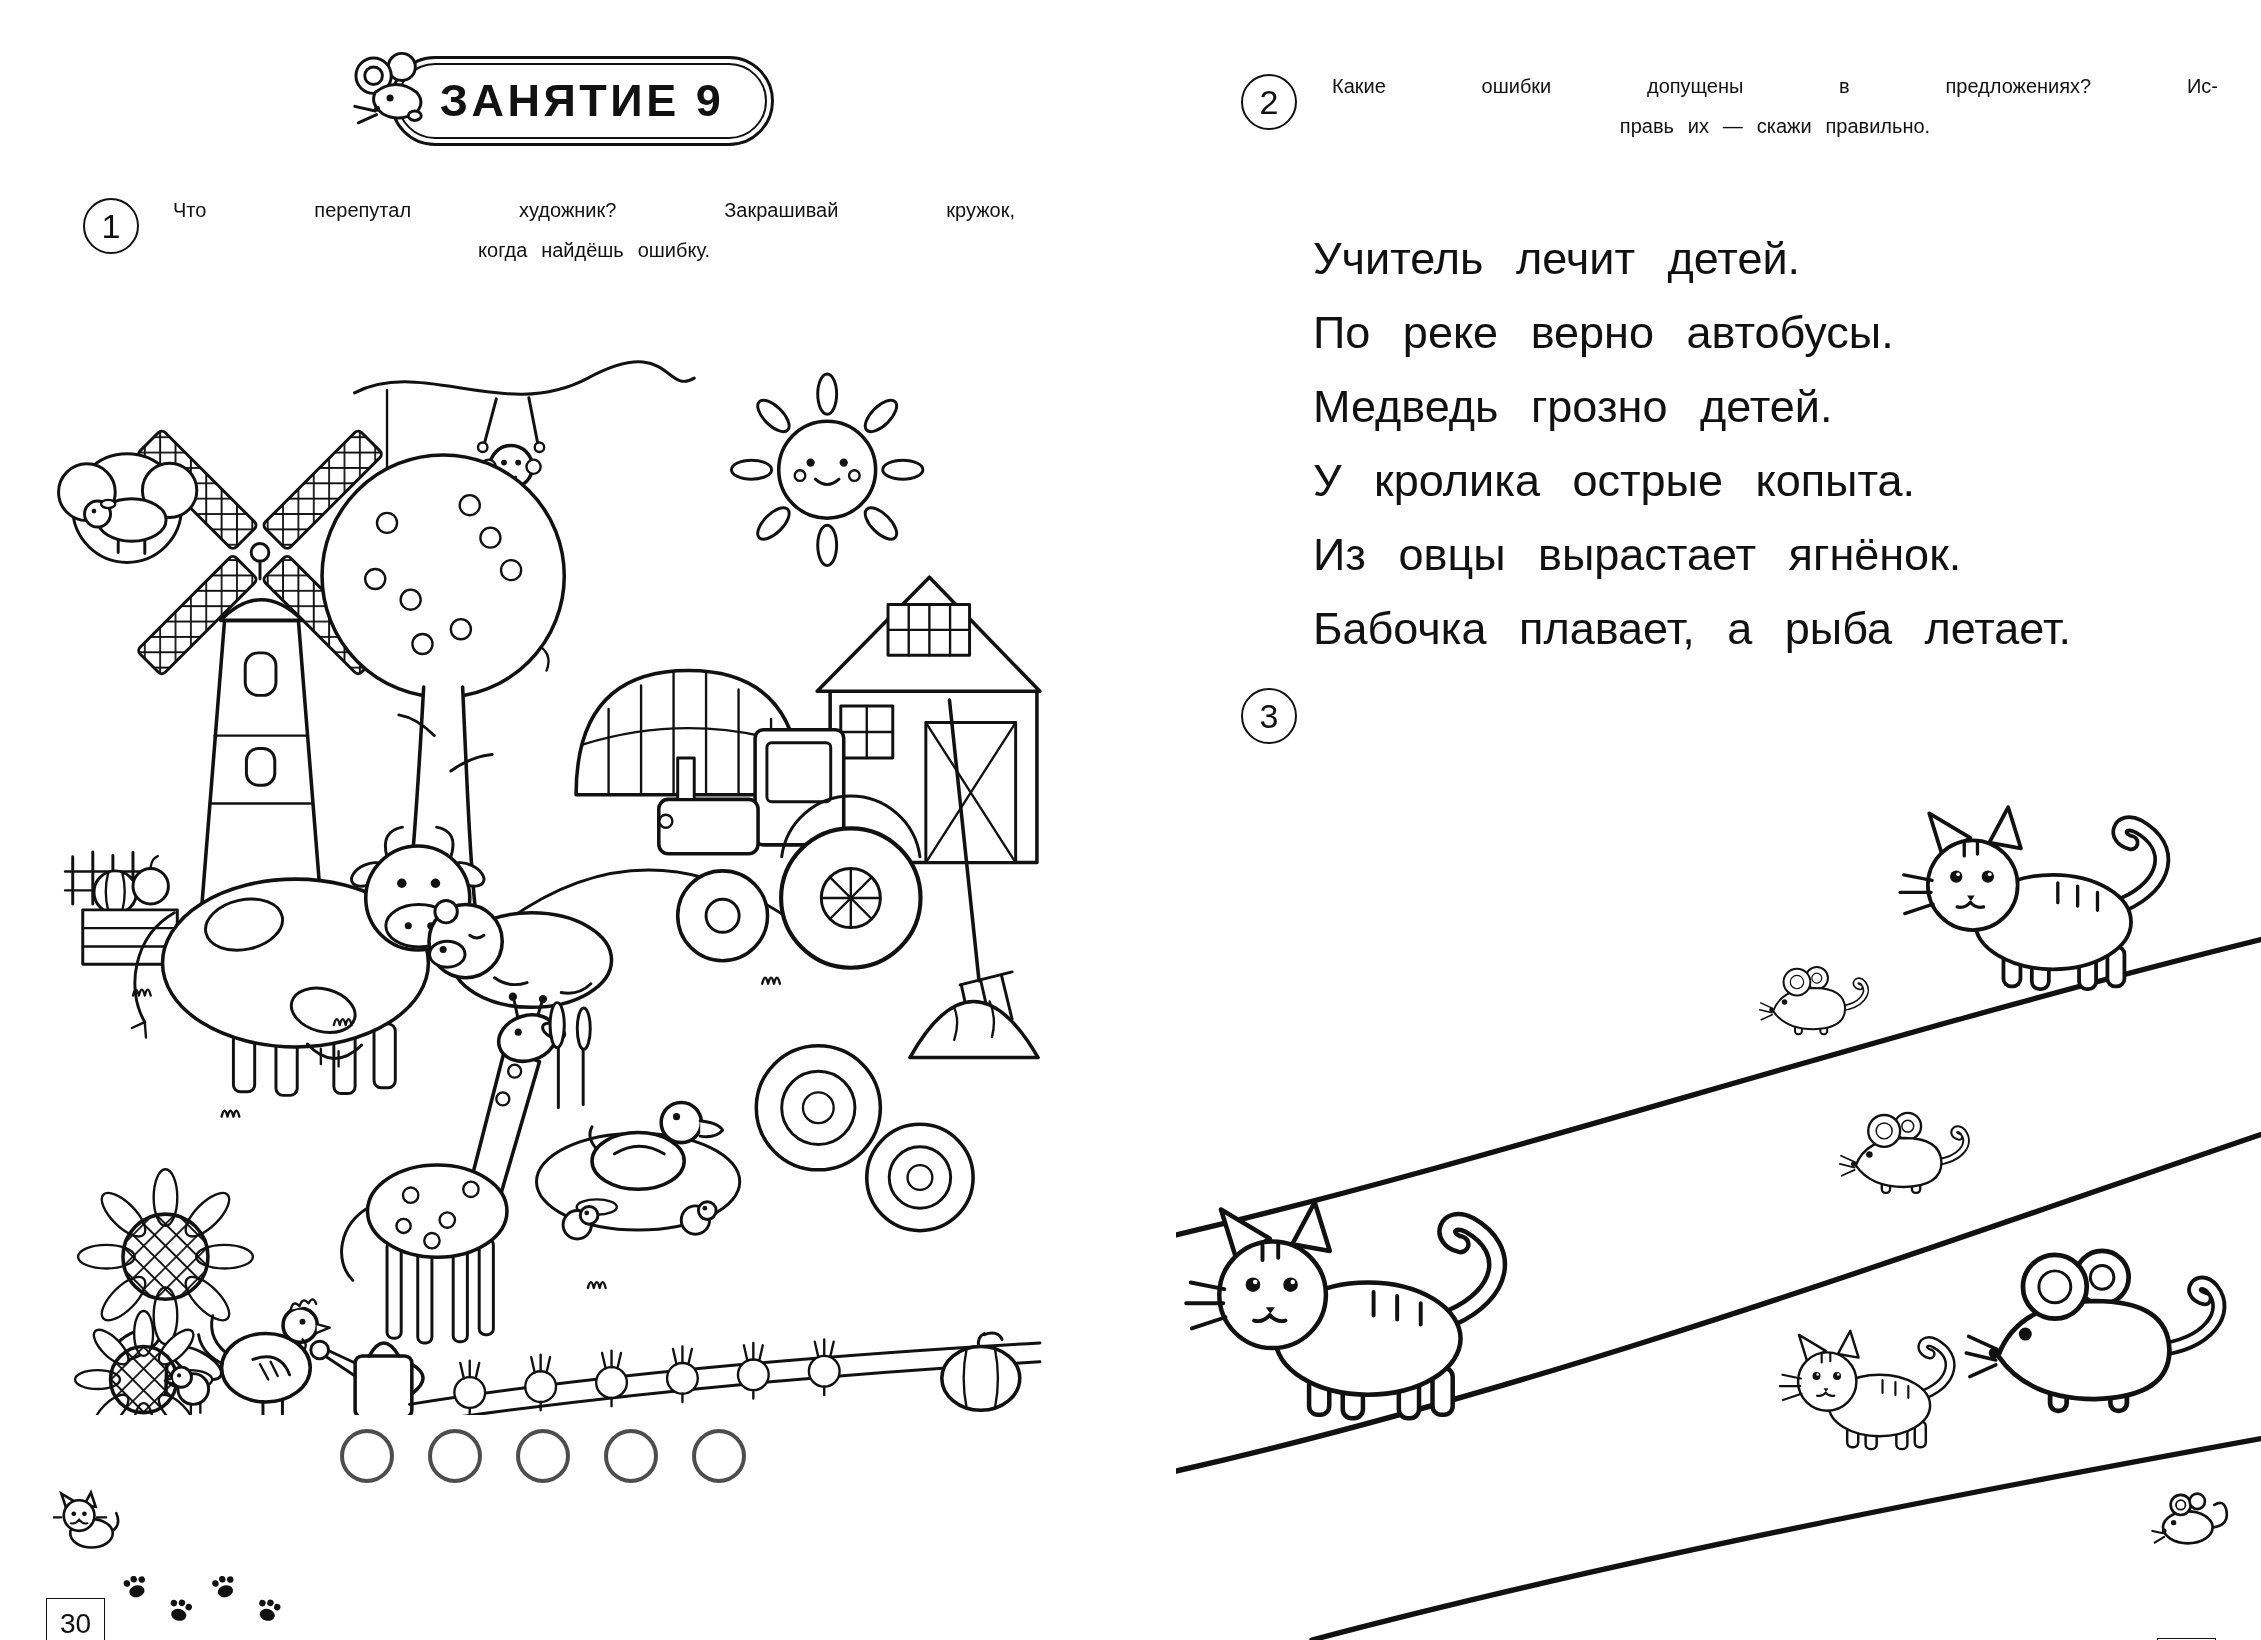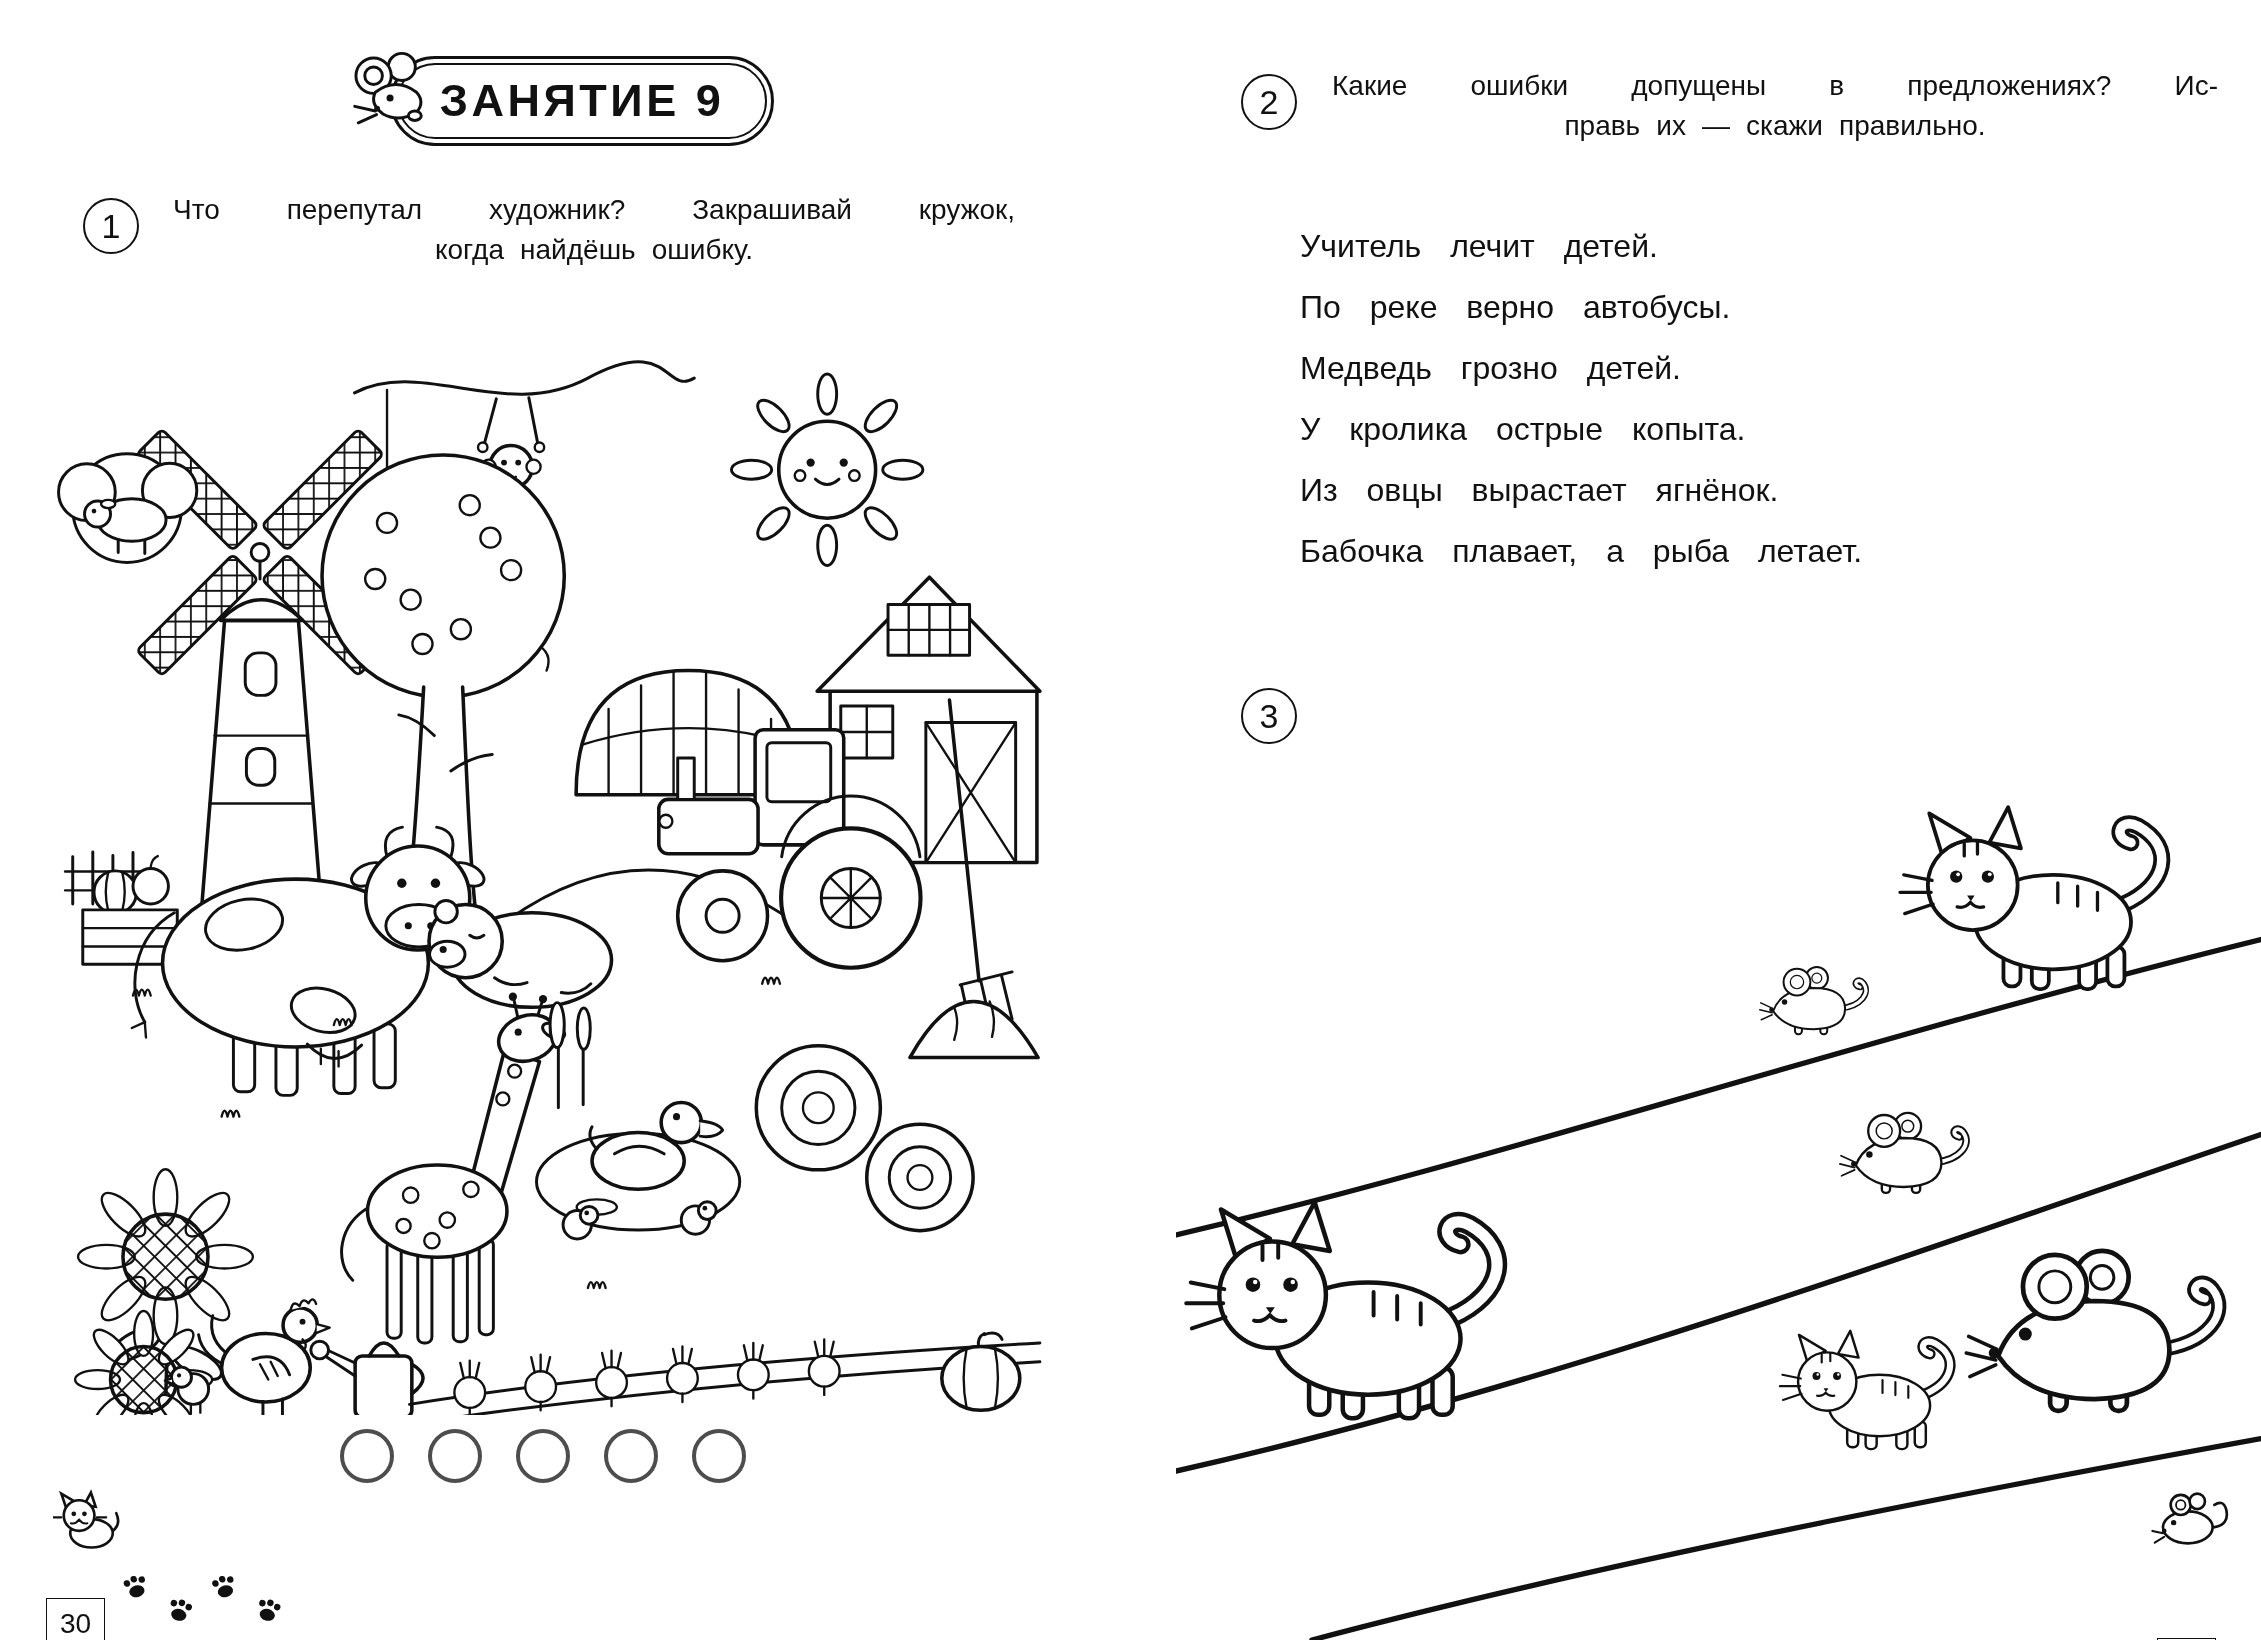--- a/index.html
+++ b/index.html
@@ -7,25 +7,25 @@
           font-family:"Liberation Sans",sans-serif;color:#111;overflow:hidden;}
   .abs{position:absolute;}
   
   .badge-outer{box-sizing:border-box;border:3px solid #111;border-radius:50px;padding:4.1px;background:#fff;}
   .badge-inner{border:2.4px solid #111;border-radius:40px;height:72px;display:flex;align-items:center;
                justify-content:center;font-weight:bold;font-size:45px;letter-spacing:3.5px;padding:0 23.6px;}
   
   .task-num{box-sizing:border-box;width:56px;height:56px;border:2.4px solid #111;border-radius:50%;
             display:flex;align-items:center;justify-content:center;font-size:34px;background:#fff;}
   
-  .task-text{font-size:28px;line-height:40px;word-spacing:8.3px;}
+  .task-text{font-size:20px;line-height:40px;word-spacing:8.3px;}
   .task-text .l1{text-align:justify;text-align-last:justify;}
   .task-text .l2{text-align:center;}
   
-  .sentences p{margin:3px;font-size:32px;line-height:58px;word-spacing:20px;white-space:nowrap;}
+  .sentences p{margin:16px;font-size:45px;line-height:58px;word-spacing:20px;white-space:nowrap;}
   
   .circle-row{display:flex;gap:34px;}
   .answer-circle{width:54px;height:54px;box-sizing:border-box;border:4.1px solid #4d4d4d;border-radius:50%;background:#fff;}
   
   .page-box{box-sizing:border-box;width:59px;height:51px;border:1.8px solid #111;display:flex;
             align-items:center;justify-content:center;font-size:28px;background:#fff;z-index:5;margin-top:45px;}
   svg{display:block;}
 </style>
 </head>
 <body>

